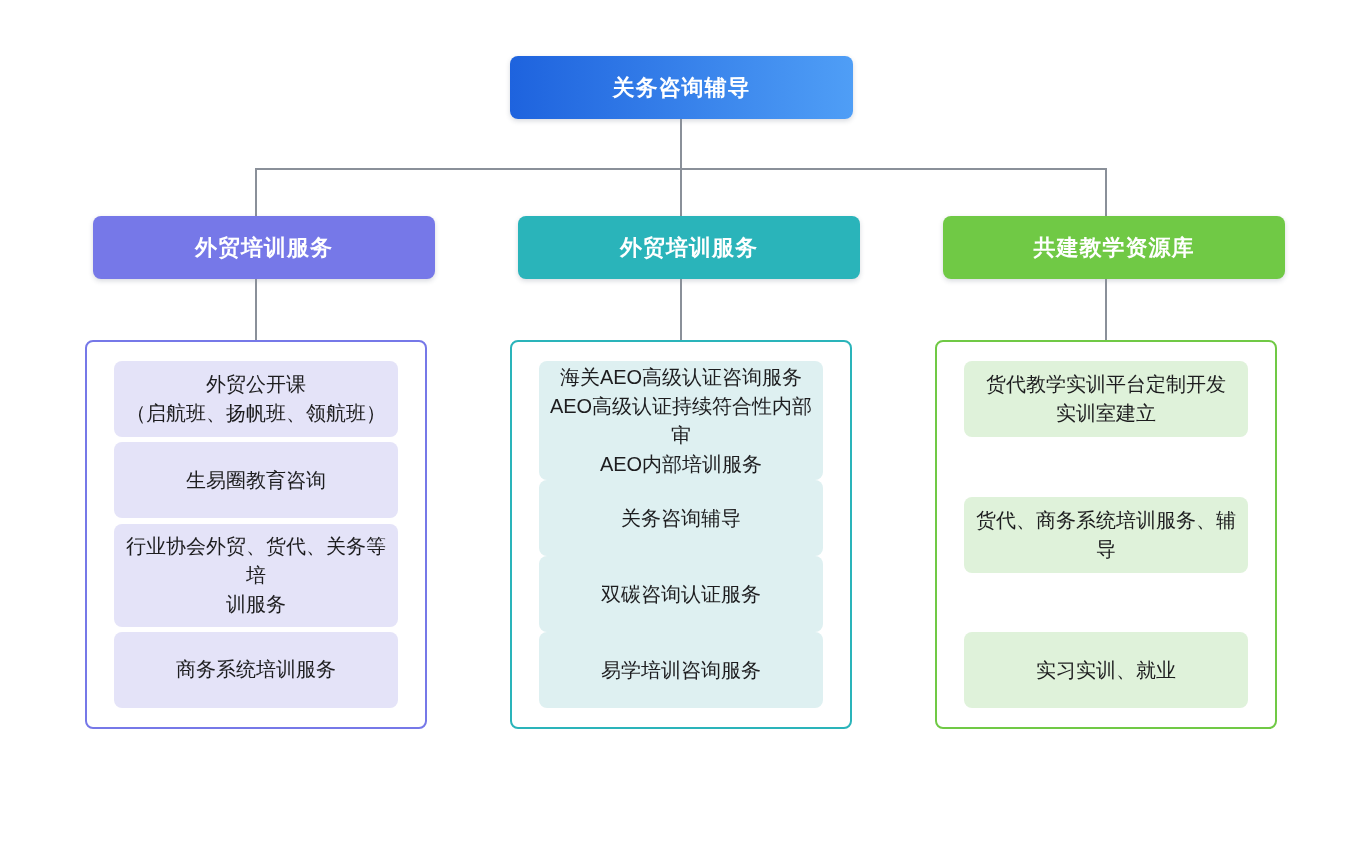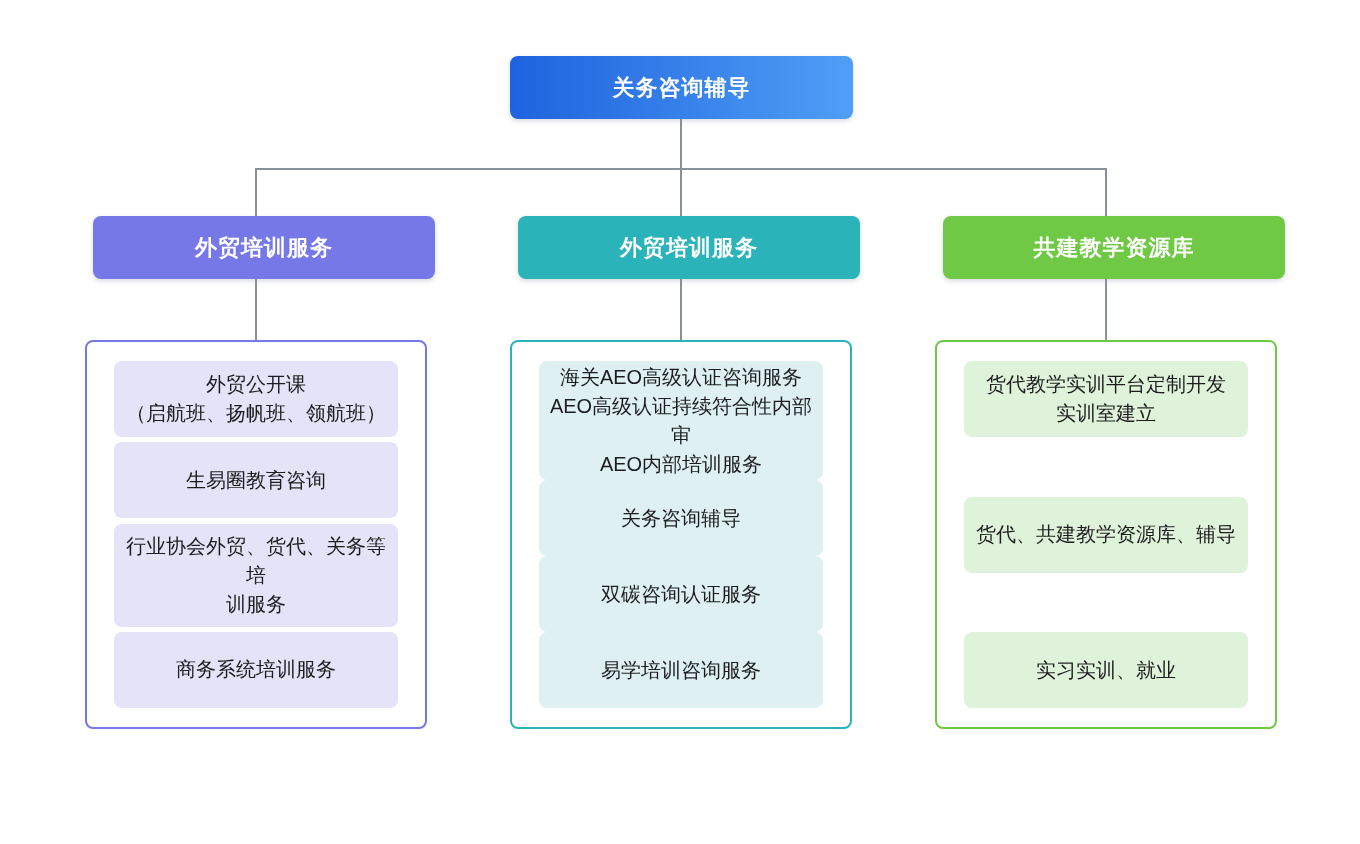--- a/index.html
+++ b/index.html
@@ -137,18 +137,18 @@
       <div class="item">易学培训咨询服务</div>
     </div>
   </div>
 
   <div class="branch b3">
     <div class="node branch-header">共建教学资源库</div>
     <div class="conn-down"></div>
     <div class="branch-box">
       <div class="item">货代教学实训平台定制开发
 实训室建立</div>
-      <div class="item">货代、共建教学资源库、辅导</div>
+      <div class="item">货代、商务系统培训服务、辅导</div>
       <div class="item">实习实训、就业</div>
     </div>
   </div>
 
 </div>
 
 </body></html>

